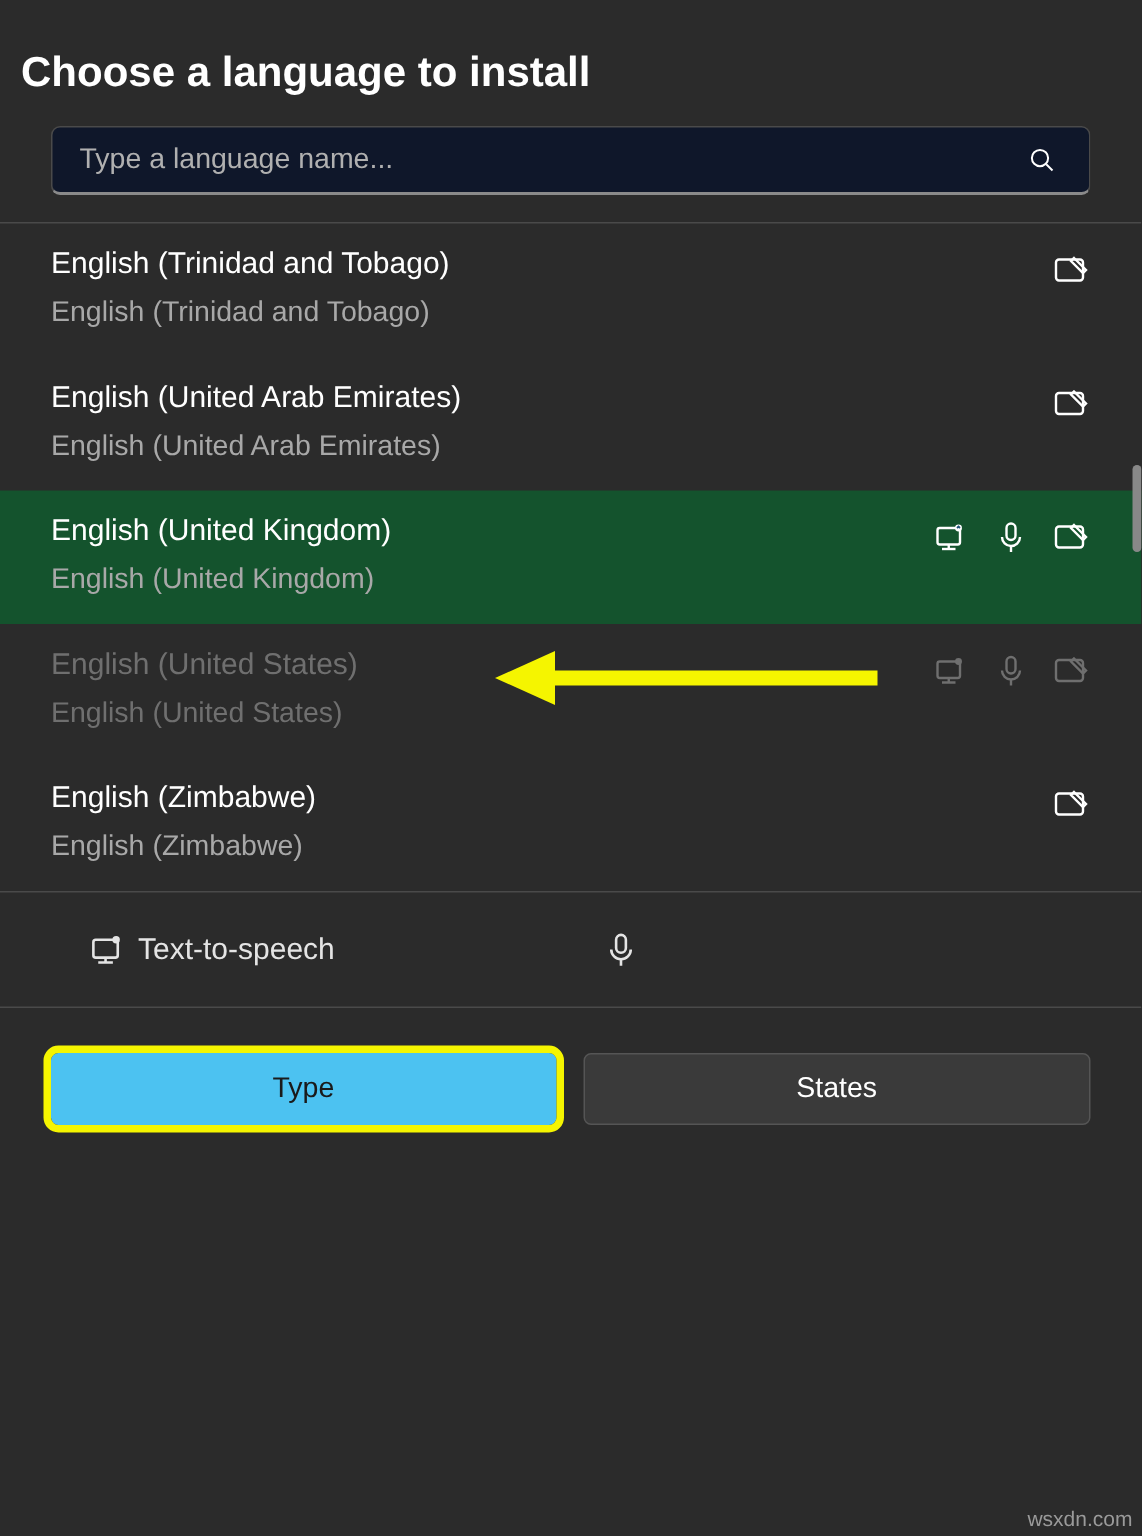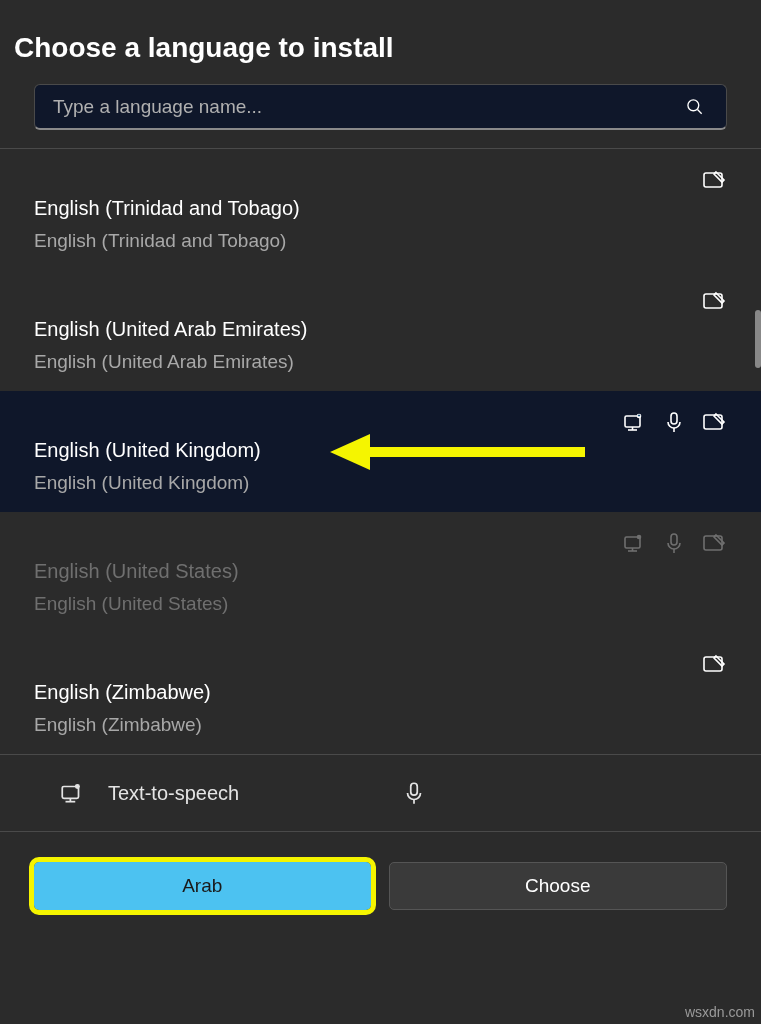--- a/index.html
+++ b/index.html
@@ -54,28 +54,28 @@
     position: relative;
   }
   .lang-item {
     padding: 16px 34px 18px 34px;
     display: flex;
     align-items: flex-start;
     justify-content: space-between;
     position: relative;
   }
   .lang-item.selected {
-    background: #0f172a;
+    background: #14532d;
   }
   .lang-item.disabled .lang-primary,
   .lang-item.disabled .lang-secondary {
     color: #6f6f6f;
   }
   .lang-item.disabled .icon-row svg { stroke: #6f6f6f; }
-  .lang-text { display: flex; flex-direction: column; gap: 10px; margin-top: 32px; }
+  .lang-text { display: flex; flex-direction: column; gap: 10px; }
   .lang-primary {
     font-size: 20px;
     color: #ffffff;
     font-weight: 400;
   }
   .lang-secondary {
     font-size: 19px;
     color: #a8a8a8;
     font-weight: 400;
   }
@@ -109,21 +109,21 @@
     display: grid;
     grid-template-columns: 1fr 1fr;
     row-gap: 30px;
     column-gap: 20px;
     border-top: 1px solid #4a4a4a;
     border-bottom: 1px solid #4a4a4a;
   }
   .legend-item {
     display: flex;
     align-items: center;
-    gap: 22px;
+    gap: 6px;
     color: #e4e4e4;
     font-size: 20px;
   }
   .legend-item .feat-icon { width: 28px; height: 28px; }
   .legend-item .feat-icon svg { stroke: #e4e4e4; }
 
   .buttons {
     display: flex;
     gap: 18px;
     padding: 30px 34px 10px 34px;
@@ -315,17 +315,17 @@
       <svg viewBox="0 0 24 24" width="26" height="26">
           <rect x="9" y="3" width="6" height="11" rx="3"></rect>
           <path d="M6 12 a6 6 0 0 0 12 0"></path>
           <line x1="12" y1="18" x2="12" y2="22"></line>
         </svg>
     </span>
   </div>
 </div>
 
 <div class="buttons">
-  <button class="btn btn-next">Arab</button>
-  <button class="btn btn-cancel">Choose</button>
+  <button class="btn btn-next">Type</button>
+  <button class="btn btn-cancel">States</button>
 </div>
 
 <div class="watermark">wsxdn.com</div>
 
 </body></html>

